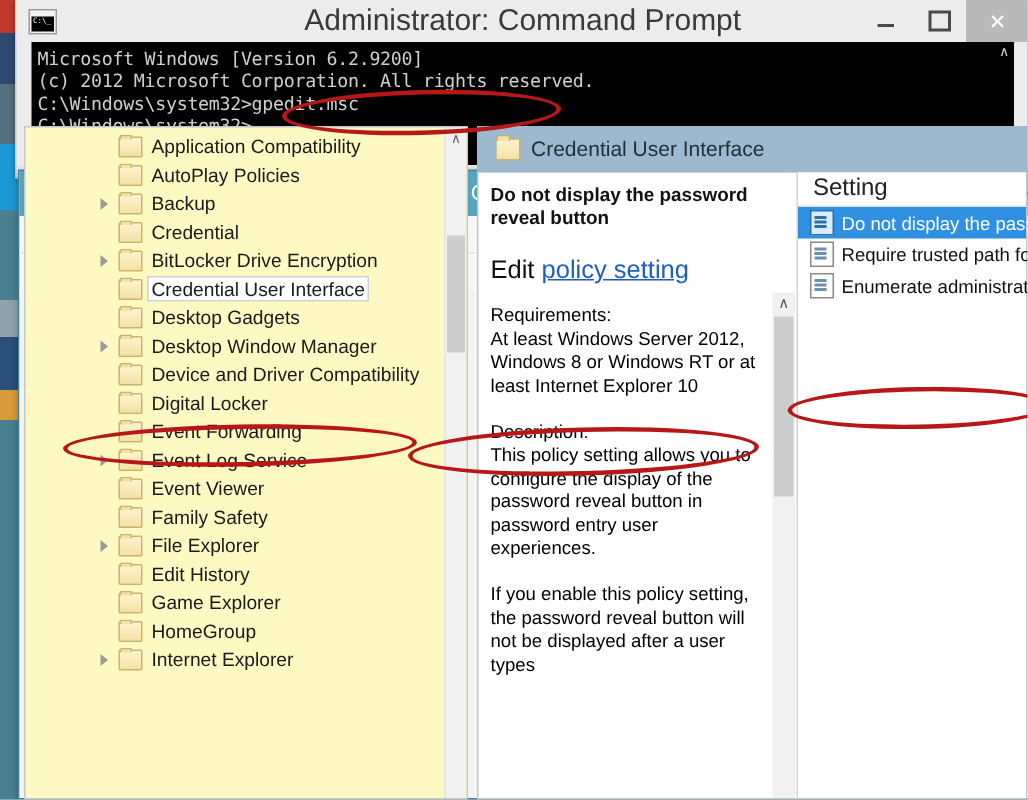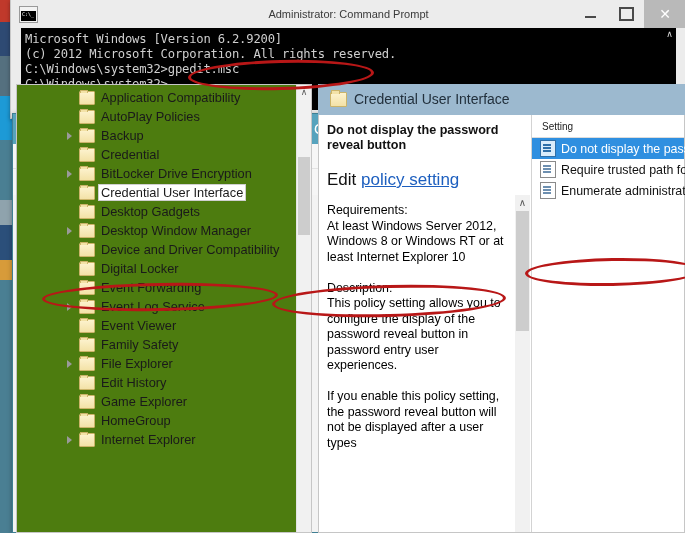--- a/index.html
+++ b/index.html
@@ -29,21 +29,21 @@
     background:#ececec;border:1px solid #c8c8c8;border-top:none;
     box-shadow:0 1px 4px rgba(0,0,0,.35);
   }
   #cmd-titlebar{height:28px;position:relative;background:#ececec;}
   #cmd-app-icon{position:absolute;left:8px;top:6px;width:17px;height:15px;
     background:#f3f3f3;border:1px solid #9a9a9a;}
   #cmd-app-icon .inner{position:absolute;left:1px;top:4px;right:1px;bottom:1px;background:#000;}
   #cmd-app-icon .inner::after{content:"C:\\_";position:absolute;left:1px;top:-1px;
     color:#fff;font-family:"DejaVu Sans Mono",monospace;font-size:5px;line-height:8px;}
   #cmd-title{position:absolute;left:0;top:0;width:100%;height:35px;line-height:28px;
-    text-align:center;font-size:11px;color:#3a3a3a;}
+    text-align:center;font-size:20px;color:#3a3a3a;}
   .cmd-btn{position:absolute;top:0;height:28px;width:36px;}
   #cmd-min{right:78px;}
   #cmd-max{right:42px;}
   #cmd-close{right:0px;width:42px;background:#b9b9b9;}
   .cmd-btn .g{position:absolute;left:0;top:0;width:100%;height:100%;
     display:flex;align-items:center;justify-content:center;
     font-size:13px;color:#4a4a4a;}
   #cmd-close .g{color:#fff;font-size:14px;}
   .min-glyph{width:11px;height:2px;background:#4a4a4a;display:block;margin-top:6px;}
   .max-glyph{width:11px;height:10px;border:2px solid #4a4a4a;display:block;}
@@ -115,21 +115,21 @@
   .ico-win::before{content:"";position:absolute;left:0;top:0;right:0;height:3px;background:#9dc2dd;}
   .ico-win::after{content:"";position:absolute;left:9px;top:5px;width:0;height:0;
      border-top:3px solid transparent;border-bottom:3px solid transparent;border-left:4px solid #3a9a3a;}
   .ico-filter{position:absolute;left:5px;top:4px;width:0;height:0;
      border-left:6px solid transparent;border-right:6px solid transparent;border-top:8px solid #9fb8cb;}
   .ico-filter::after{content:"";position:absolute;left:-1px;top:8px;width:2px;height:4px;background:#9fb8cb;}
 
   
   #gpe-body{position:absolute;left:0;top:81px;right:0;bottom:0;background:#f3f3f3;padding:3px;box-sizing:border-box;}
   #tree-pane{position:absolute;left:16px;top:84px;width:296px;bottom:0;
-    background:#4d7c0f;border:1px solid #c6c6c6;box-sizing:border-box;overflow:hidden;}
+    background:#fef9c3;border:1px solid #c6c6c6;box-sizing:border-box;overflow:hidden;}
   #tree-list{position:absolute;left:0;top:0;right:14px;bottom:0;overflow:hidden;padding-top:3px;}
   .tree-row{height:19px;display:flex;align-items:center;padding-left:62px;position:relative;}
   .tree-row .twisty{position:absolute;left:50px;top:6px;width:0;height:0;
     border-top:4px solid transparent;border-bottom:4px solid transparent;border-left:5px solid #9a9a9a;}
   .tree-row .tfolder{width:14px;height:12px;margin-right:6px;flex:none;
     background:linear-gradient(180deg,#fdf3cf,#f3e2a7);border:1px solid #cbb469;border-radius:1px;position:relative;}
   .tree-row .tfolder::before{content:"";position:absolute;left:0;top:-2px;width:6px;height:2px;
     background:#f3e2a7;border:1px solid #cbb469;border-bottom:none;border-radius:1px 1px 0 0;}
   .tree-row .tlabel{font-size:12.8px;color:#1a1a1a;white-space:nowrap;}
   .tree-row.selected .tlabel{background:#fff;border:1px solid #cfcfcf;padding:0 2px;margin:-1px -3px;}
@@ -159,21 +159,21 @@
   #desc-body{margin-top:13px;font-size:12.4px;color:#000000;line-height:15.5px;white-space:pre-wrap;}
 
   #desc-scroll{position:absolute;left:196px;top:80px;width:15px;bottom:0;background:#f1f1f1;}
   #desc-scroll .sb-up{position:absolute;top:0;left:0;width:15px;height:16px;text-align:center;
     font-size:10px;line-height:16px;color:#585858;}
   #desc-scroll .sb-thumb{position:absolute;left:1px;top:16px;width:13px;height:120px;background:#cdcdcd;}
 
   #list-col{position:absolute;left:212px;top:0;right:0;bottom:0;background:#fff;
     border-left:1px solid #d3d3d3;}
   #list-header{height:22px;border-bottom:1px solid #dcdcdc;display:flex;align-items:center;padding-left:10px;}
-  #list-header .hl{font-size:10px;color:#222;}
+  #list-header .hl{font-size:16px;color:#222;}
   .lrow{height:21px;display:flex;align-items:center;padding-left:8px;}
   .lrow .picon{width:14px;height:15px;background:#fff;border:1px solid #8a8a8a;margin-right:5px;
     flex:none;position:relative;}
   .lrow .picon::before{content:"";position:absolute;left:2px;top:3px;width:8px;height:1.5px;background:#6d8fb0;
     box-shadow:0 3px 0 #6d8fb0,0 6px 0 #6d8fb0;}
   .lrow .ptxt{font-size:12.4px;color:#111;white-space:nowrap;}
   .lrow.sel{background:#2f8fe0;}
   .lrow.sel .ptxt{color:#fff;}
   .lrow.sel .picon{background:#d9ecfb;border-color:#2f6fa8;}
   .lrow.sel .picon::before{background:#2f6fa8;box-shadow:0 3px 0 #2f6fa8,0 6px 0 #2f6fa8;}

